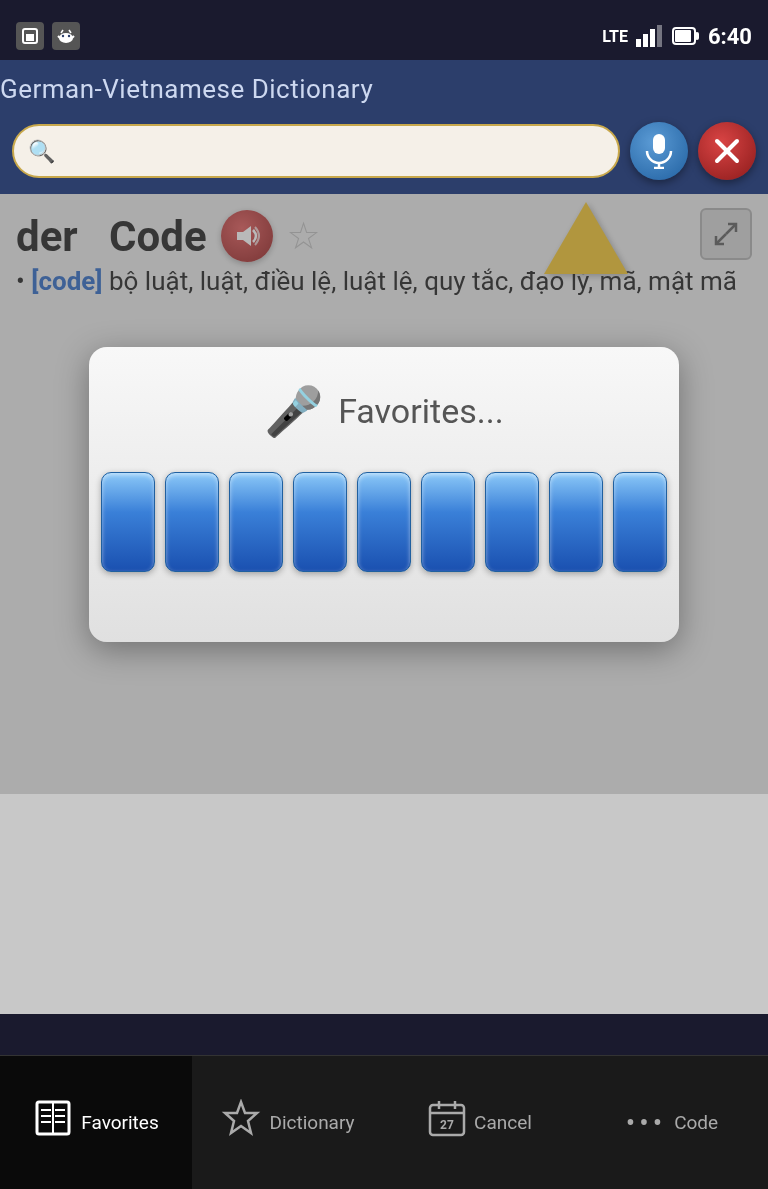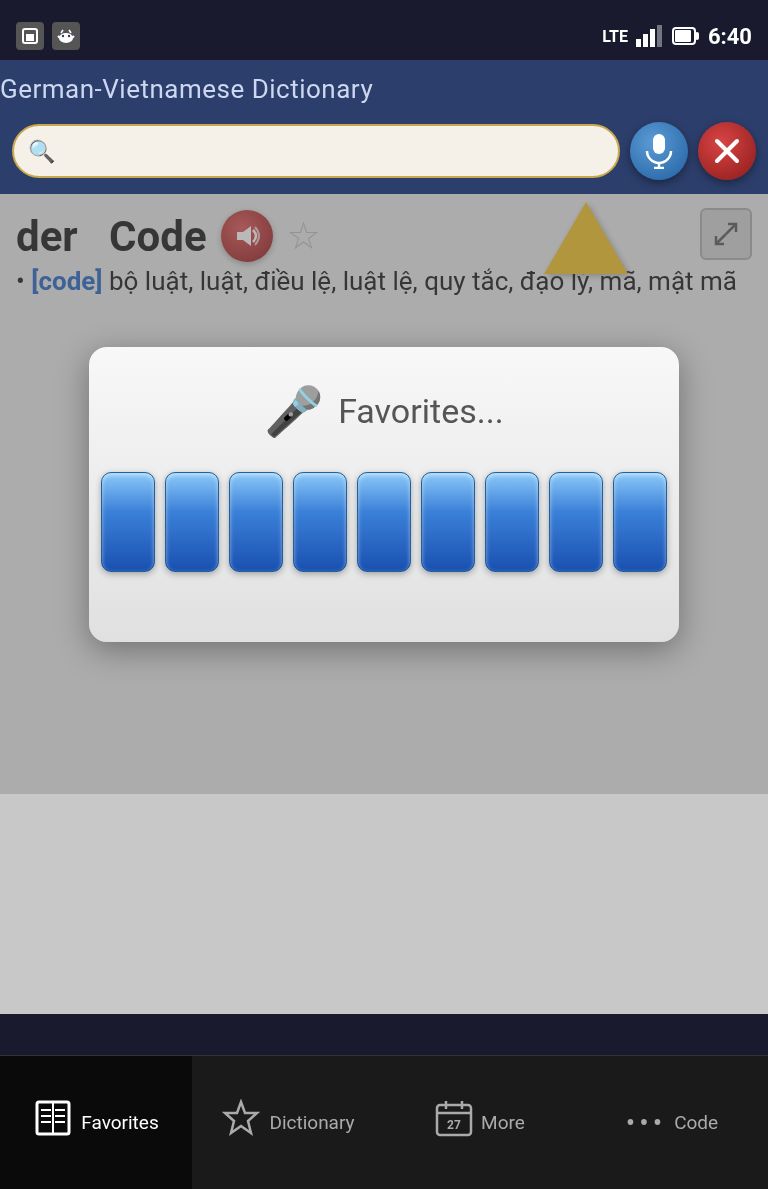--- a/index.html
+++ b/index.html
@@ -451,19 +451,19 @@
   <div class="nav-item">
     <span class="nav-icon">
       <svg width="38" height="38" viewBox="0 0 38 38" fill="none">
         <rect x="2" y="6" width="34" height="30" rx="3" stroke="#aaa" stroke-width="2.5" fill="none"></rect>
         <line x1="2" y1="14" x2="36" y2="14" stroke="#aaa" stroke-width="2.5"></line>
         <line x1="11" y1="2" x2="11" y2="10" stroke="#aaa" stroke-width="2.5"></line>
         <line x1="27" y1="2" x2="27" y2="10" stroke="#aaa" stroke-width="2.5"></line>
         <text x="19" y="30" text-anchor="middle" font-size="12" fill="#aaa" font-weight="bold">27</text>
       </svg>
     </span>
-    <span class="nav-label">More</span>
+    <span class="nav-label">Cancel</span>
   </div>
   <div class="nav-item">
     <span class="nav-icon" style="font-size:28px; color:#aaa; letter-spacing:4px;">•••</span>
     <span class="nav-label">Code</span>
   </div>
 </div>
 
 </body></html>

